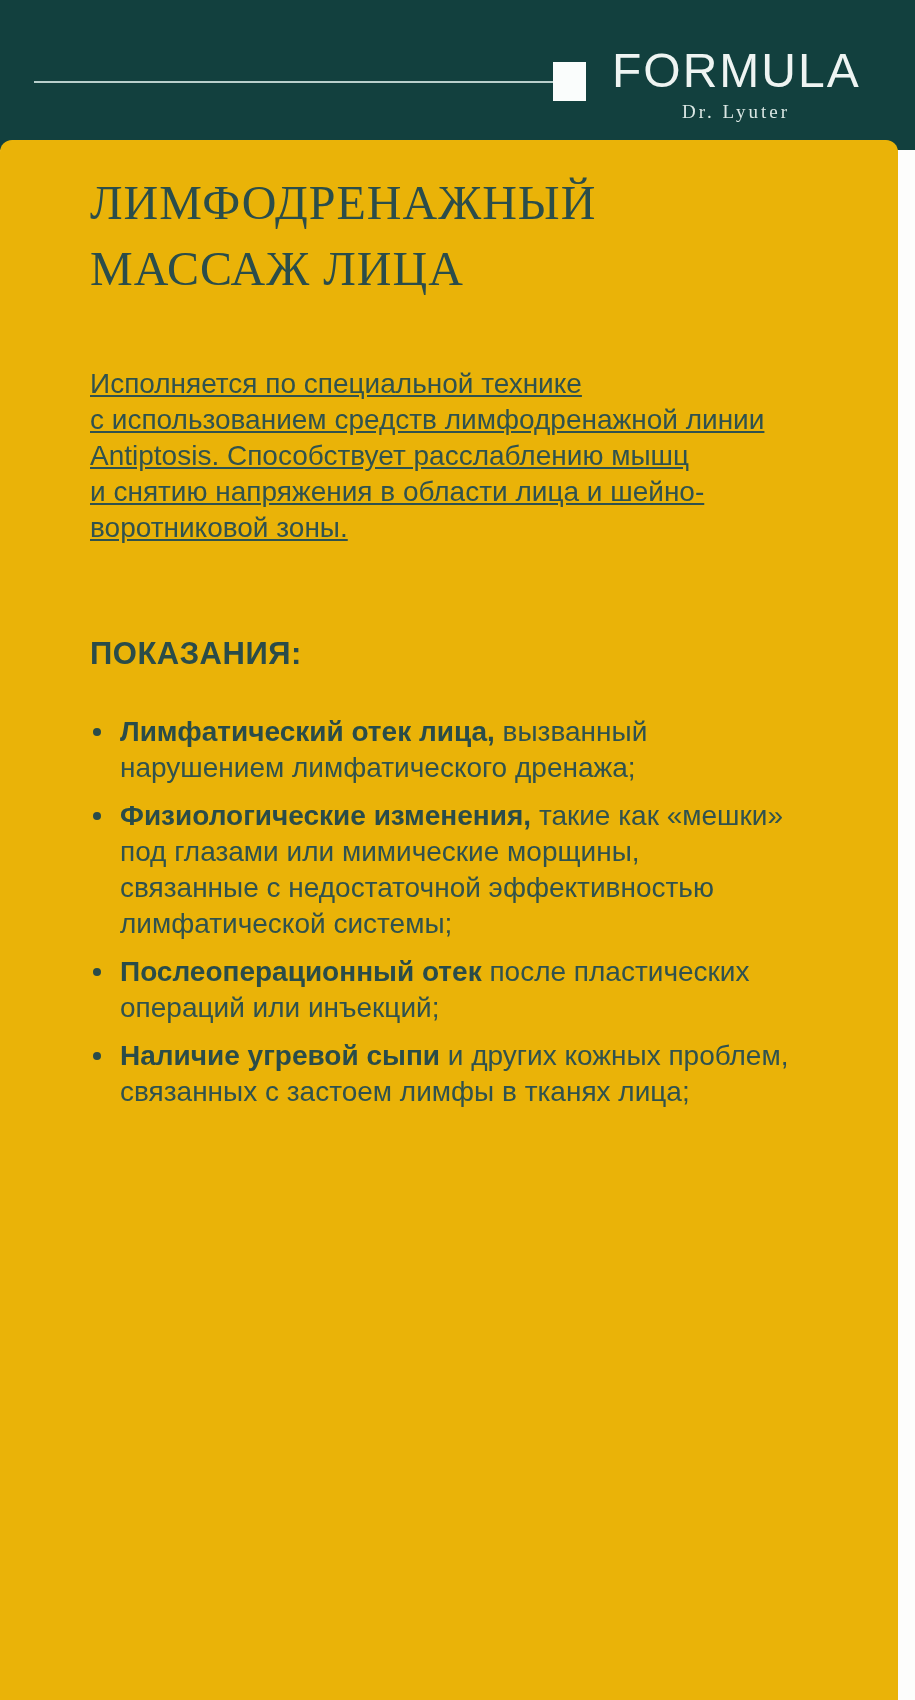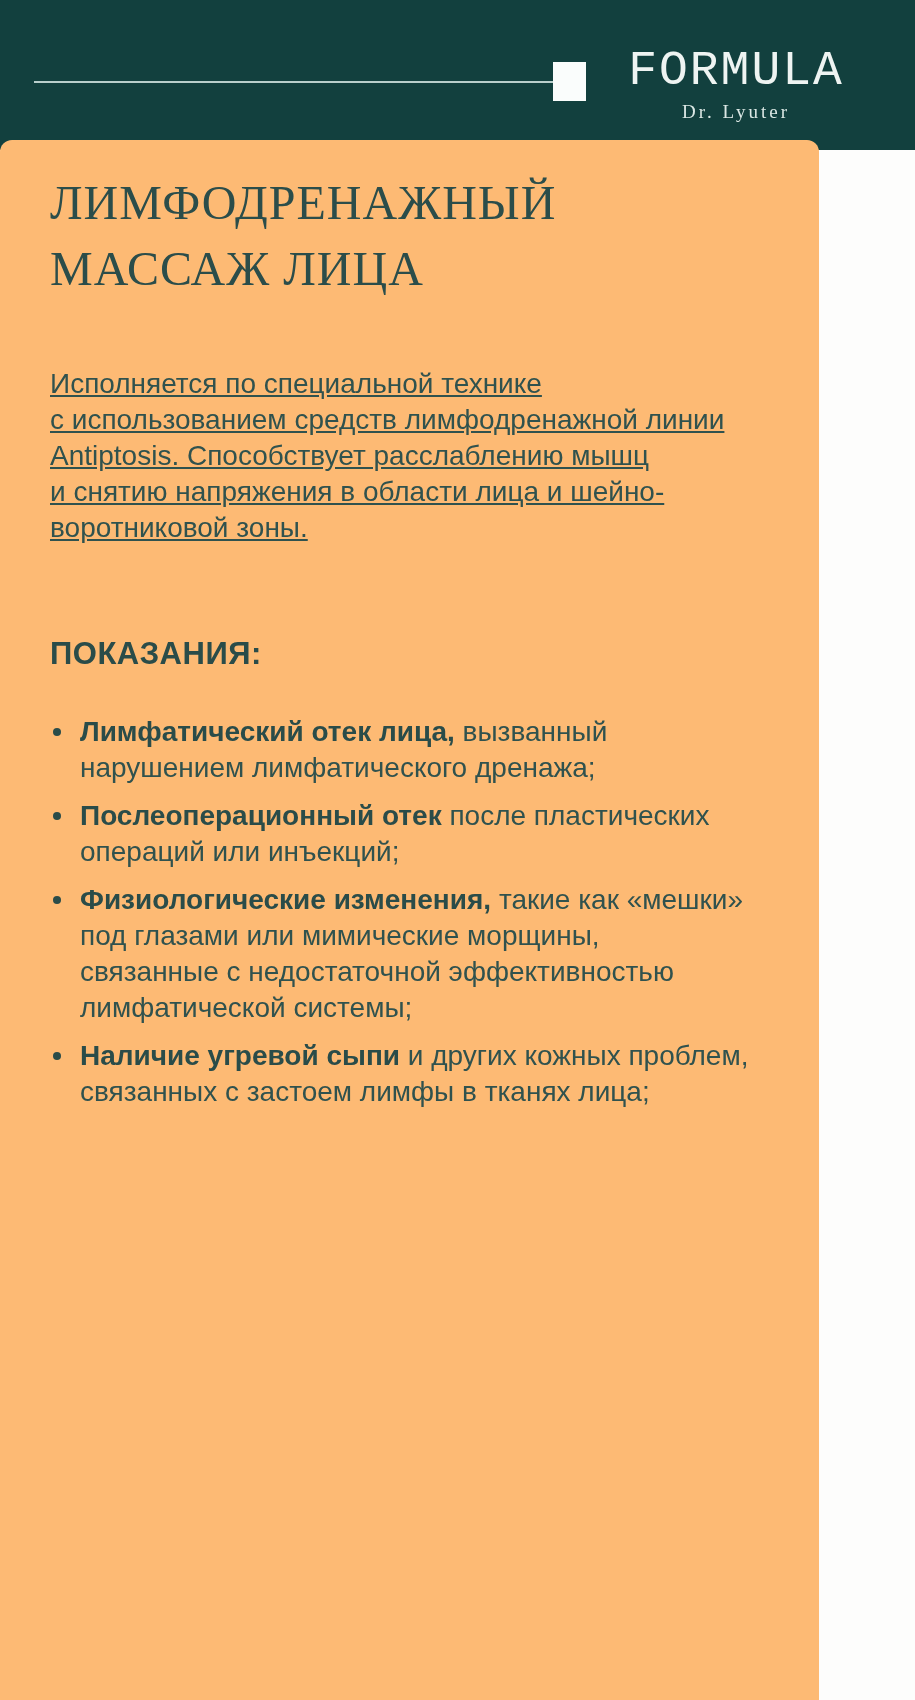--- a/index.html
+++ b/index.html
@@ -38,45 +38,45 @@
   }
   .brand-col {
     position: absolute;
     left: 612px;
     top: 44px;
     width: 248px;
     text-align: center;
     color: #eef4f2;
   }
   .brand-name {
-    font-family: Liberation Mono, monospace;
+    font-family: Liberation Sans, sans-serif;
     font-weight: 400;
     font-size: 48px;
     line-height: 54px;
     letter-spacing: 2px;
     color: #eef4f2;
   }
   .brand-sub {
     font-family: Liberation Serif, serif;
     font-size: 19px;
     line-height: 24px;
     letter-spacing: 3px;
     color: #dce8e5;
     margin-top: 2px;
   }
 
   
   .card {
     position: relative;
-    width: 819px;
+    width: 898px;
     min-height: 1560px;
     margin-top: -10px;
-    background: #fdba74;
+    background: #eab308;
     border-radius: 12px 12px 0 0;
-    padding: 0 55px 0 50px;
+    padding: 0 55px 0 90px;
   }
   .page-title {
     padding-top: 30px;
     font-family: "Liberation Serif", serif;
     font-weight: 400;
     font-size: 48px;
     line-height: 66px;
     letter-spacing: 1px;
     color: #2b4d4a;
     white-space: pre-line;
@@ -147,27 +147,27 @@
 с использованием средств лимфодренажной линии
 Antiptosis. Способствует расслаблению мышц
 и снятию напряжения в области лица и шейно-
 воротниковой зоны.</p>
   <h2 class="section-heading">ПОКАЗАНИЯ:</h2>
   <ul class="indications-list">
 
       <li><span class="b">Лимфатический отек лица,</span><span class="r"> вызванный
 нарушением лимфатического дренажа;</span></li>
 
-      <li><span class="b">Послеоперационный отек</span><span class="r"> после пластических
-операций или инъекций;</span></li>
-
       <li><span class="b">Физиологические изменения,</span><span class="r"> такие как «мешки»
 под глазами или мимические морщины,
 связанные с недостаточной эффективностью
 лимфатической системы;</span></li>
+
+      <li><span class="b">Послеоперационный отек</span><span class="r"> после пластических
+операций или инъекций;</span></li>
 
       <li><span class="b">Наличие угревой сыпи</span><span class="r"> и других кожных проблем,
 связанных с застоем лимфы в тканях лица;</span></li>
 
 
 
     </ul>
 </main>
 
 </body></html>

